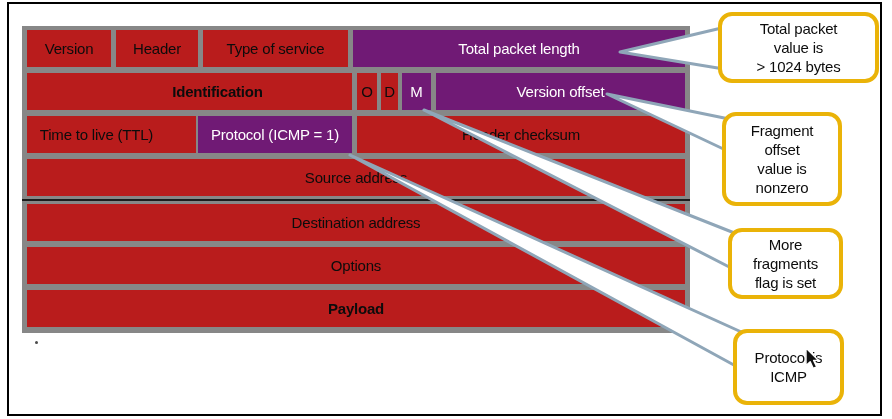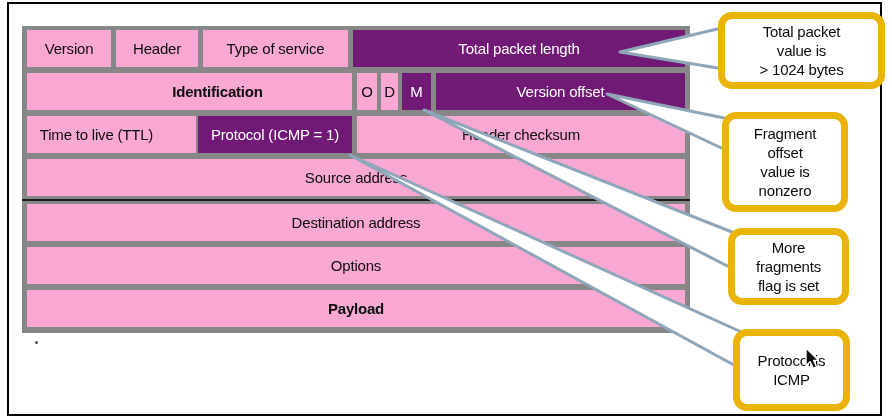--- a/index.html
+++ b/index.html
@@ -13,32 +13,32 @@
   }
   .frame{
     position:absolute;left:7px;top:2px;width:871px;height:410px;
     border:2px solid #000;
   }
   .table-backdrop{
     position:absolute;left:22px;top:26px;width:668px;height:307px;
     background:#878787;
   }
   .cell{
-    position:absolute;background:#f9a8d4;
+    position:absolute;background:#b91c1c;
     display:flex;align-items:center;justify-content:center;
     font-size:15px;letter-spacing:-0.2px;white-space:nowrap;
   }
   .cell.hl{background:#701a75;color:#fff;}
   .dark-sep{
     position:absolute;left:22px;top:199px;width:668px;height:2px;
     background:#1c1c1c;
   }
   .tails{position:absolute;left:0;top:0;width:892px;height:419px;pointer-events:none;}
   .callout{
-    position:absolute;background:#fff;border:7px solid #eab308;border-radius:14px;
+    position:absolute;background:#fff;border:4px solid #eab308;border-radius:14px;
     display:flex;align-items:center;justify-content:center;text-align:center;
     font-size:15px;line-height:19px;letter-spacing:-0.2px;white-space:pre-line;
   }
   .cursor{position:absolute;left:804px;top:347px;pointer-events:none;}
   .stray-dot{position:absolute;left:35px;top:341px;width:3px;height:3px;background:#4a4a4a;border-radius:50%;}
 </style>
 </head>
 <body>
 
 <div class="stage">

